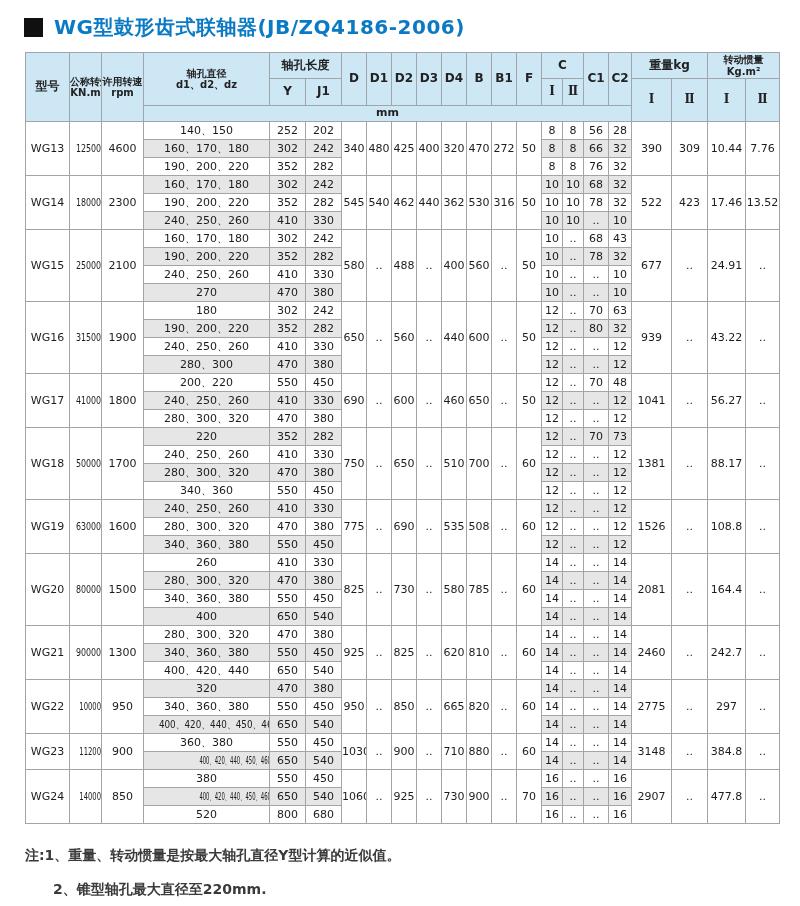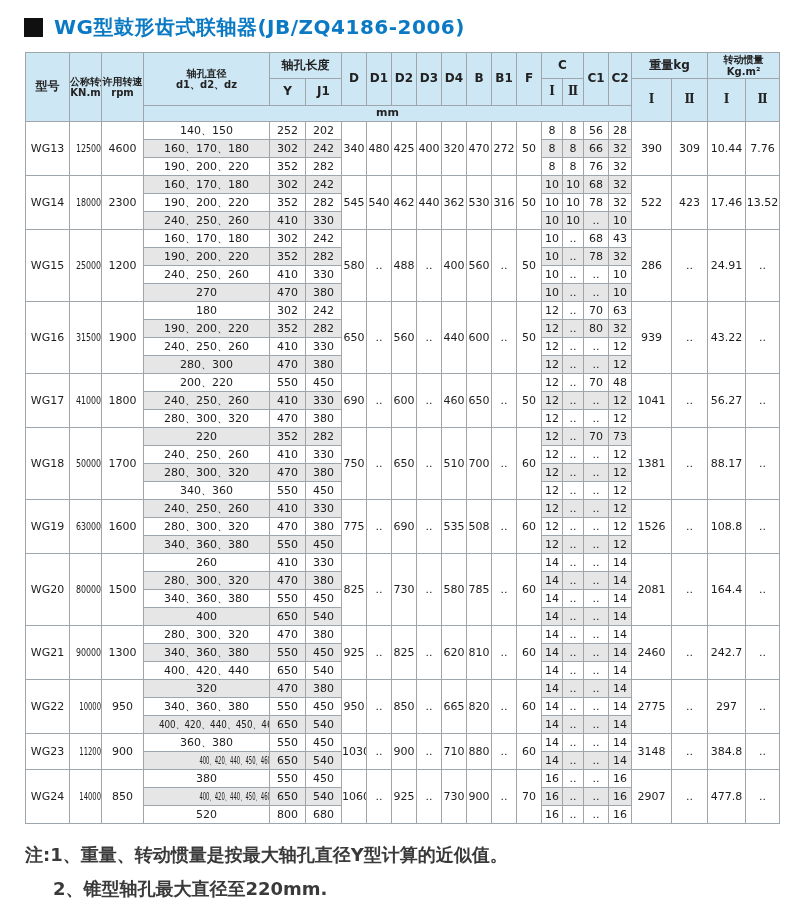--- a/index.html
+++ b/index.html
@@ -24,21 +24,21 @@
   tr.hr1{height:26px;}
   tr.hr2{height:27px;}
   tr.hr3{height:16px;margin-left:38px;}
   tr.hr3 th{font-size:11px;font-weight:bold;}
   .sub{display:block;font-size:10px;}
   .rom{font-family:"DejaVu Serif","Liberation Serif",serif;font-weight:bold;}
   tbody tr{height:18px;}
   tbody td{line-height:17px;}
   td.stripe{background:#e6e6e6;}
   .sq{display:inline-block;transform-origin:center center;}
-  .notes{margin:22px 0 0 25px;font-size:18px;font-weight:bold;color:#3a3a3a;}
+  .notes{margin:22px 0 0 25px;font-size:14px;font-weight:bold;color:#3a3a3a;}
   .notes p{margin:0 0 13px 0;line-height:18px;}
   .notes p.ind{padding-left:28px;margin-top:16px;}
 </style>
 </head>
 <body>
 
 <div class="page">
 
   <div class="title-row">
     <div class="bullet"></div>
@@ -198,37 +198,37 @@
           <td class="stripe"><span>410</span></td>
           <td class="stripe"><span>330</span></td>
           <td class="stripe"><span>10</span></td>
           <td class="stripe"><span>10</span></td>
           <td class="stripe"><span>..</span></td>
           <td class="stripe"><span>10</span></td>
         </tr>
         <tr>
           <td rowspan="4"><span>WG15</span></td>
           <td rowspan="4"><span class="sq" style="transform: scaleX(0.72);">250000</span></td>
-          <td rowspan="4"><span>1200</span></td>
+          <td rowspan="4"><span>2100</span></td>
           <td><span>160、170、180</span></td>
           <td><span>302</span></td>
           <td><span>242</span></td>
           <td rowspan="4"><span>580</span></td>
           <td rowspan="4"><span>..</span></td>
           <td rowspan="4"><span>488</span></td>
           <td rowspan="4"><span>..</span></td>
           <td rowspan="4"><span>400</span></td>
           <td rowspan="4"><span>560</span></td>
           <td rowspan="4"><span>..</span></td>
           <td rowspan="4"><span>50</span></td>
           <td><span>10</span></td>
           <td><span>..</span></td>
           <td><span>68</span></td>
           <td><span>43</span></td>
-          <td rowspan="4"><span>286</span></td>
+          <td rowspan="4"><span>677</span></td>
           <td rowspan="4"><span>..</span></td>
           <td rowspan="4"><span>24.91</span></td>
           <td rowspan="4"><span>..</span></td>
         </tr>
         <tr>
           <td class="stripe"><span>190、200、220</span></td>
           <td class="stripe"><span>352</span></td>
           <td class="stripe"><span>282</span></td>
           <td class="stripe"><span>10</span></td>
           <td class="stripe"><span>..</span></td>

